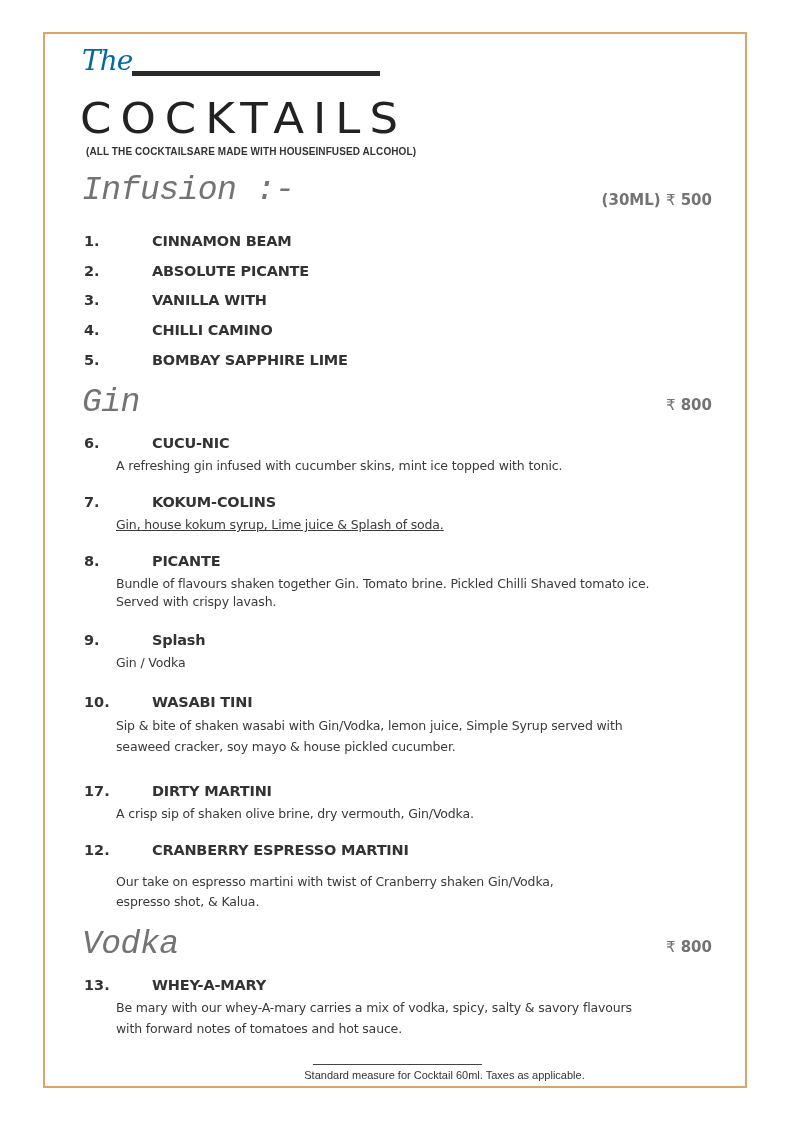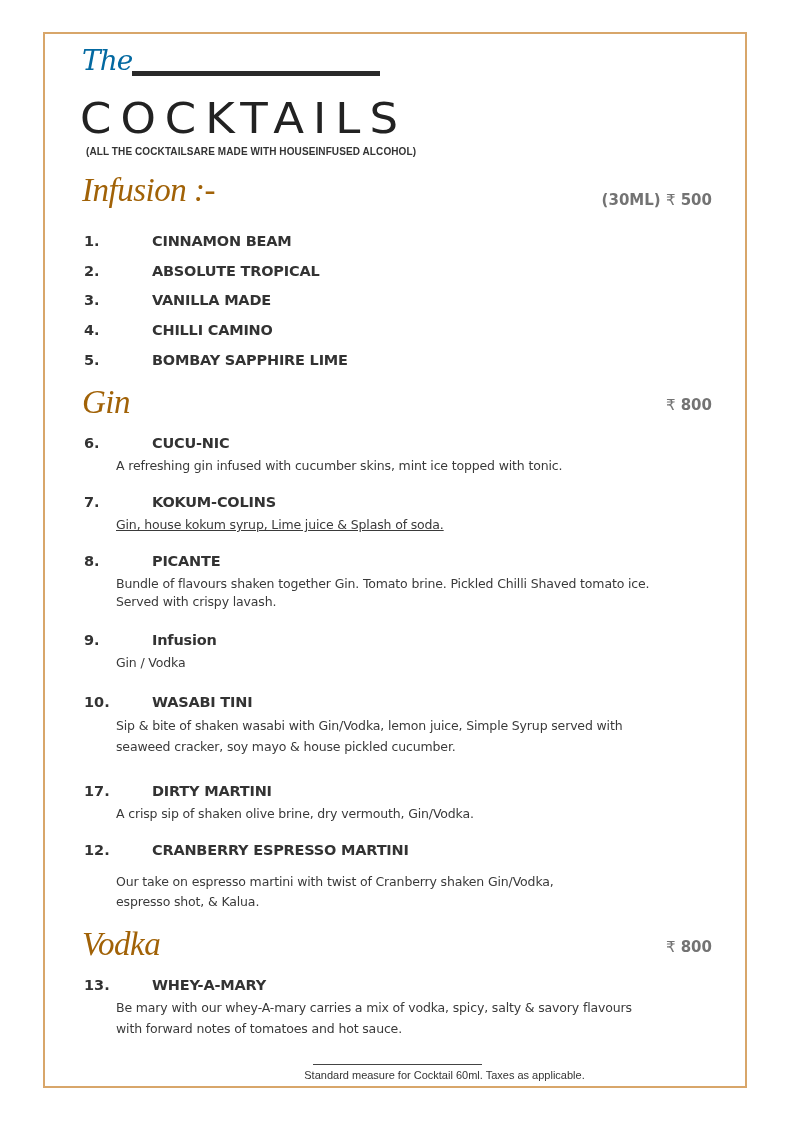--- a/index.html
+++ b/index.html
@@ -12,22 +12,22 @@
   
   .the { left: 82px; top: 44px; font-family: "DejaVu Serif", serif; font-style: italic;
          font-weight: normal; font-size: 28px; color: #0369a1; letter-spacing: -1px; }
   .the-rule { left: 132px; top: 71px; width: 248px; height: 5px; background: #2a2a2a; }
   .title { left: 80px; top: 92px; font-family: "DejaVu Sans", sans-serif; font-weight: 200;
            font-size: 45px; letter-spacing: 9px; color: #222; transform: scaleY(0.95);
            -webkit-text-stroke: 0; font-weight: normal; }
   .subtitle { left: 86px; top: 146px; font-size: 10px; font-weight: bold; color: #333; letter-spacing: 0.1px; }
 
   
-  .section-title { font-family: Liberation Serif, serif; font-style: italic; font-size: 33px;
-                   color: #a16207; font-weight: normal; letter-spacing: -0.5px; }
+  .section-title { font-family: Liberation Mono, monospace; font-style: italic; font-size: 33px;
+                   color: #737373; font-weight: normal; letter-spacing: -0.5px; }
   .price { font-family: "DejaVu Sans", sans-serif; font-weight: bold; font-size: 15px; color: #737373;
            right: 81px; }
   .price-light { font-weight: normal; }
 
   
   .num { font-family: "DejaVu Sans", sans-serif; font-weight: bold; font-size: 14.5px; color: #333; }
   .name { font-family: "DejaVu Sans", sans-serif; font-weight: bold; font-size: 14.5px; color: #333;
           letter-spacing: -0.2px; margin-left: 36px; }
   .desc { font-family: "DejaVu Sans", sans-serif; font-size: 12.5px; color: #3a3a3a; line-height: 20px;
           letter-spacing: -0.15px; }
@@ -48,23 +48,23 @@
 <div class="abs section-title" style="left:82px; top:172px;">Infusion :-</div>
 <div class="abs price" style="top:191px;">
   <span>(30ML)</span>
   <span class="price-light">₹</span>
   <span>500</span>
 </div>
 
 <div class="abs num" style="left:84px; top:233px;">1.</div>
 <div class="abs name" style="left:116px; top:233px;">CINNAMON BEAM</div>
 <div class="abs num" style="left:84px; top:263px;">2.</div>
-<div class="abs name" style="left:116px; top:263px;">ABSOLUTE TROPICAL</div>
+<div class="abs name" style="left:116px; top:263px;">ABSOLUTE PICANTE</div>
 <div class="abs num" style="left:84px; top:292px;">3.</div>
-<div class="abs name" style="left:116px; top:292px;">VANILLA MADE</div>
+<div class="abs name" style="left:116px; top:292px;">VANILLA WITH</div>
 <div class="abs num" style="left:84px; top:322px;">4.</div>
 <div class="abs name" style="left:116px; top:322px;">CHILLI CAMINO</div>
 <div class="abs num" style="left:84px; top:352px;">5.</div>
 <div class="abs name" style="left:116px; top:352px;">BOMBAY SAPPHIRE LIME</div>
 
 <div class="abs section-title" style="left:82px; top:384px;">Gin</div>
 <div class="abs price" style="top:396px;">
   <span class="price-light">₹</span>
   <span>800</span>
 </div>
@@ -76,21 +76,21 @@
 <div class="abs num" style="left:84px; top:494px;">7.</div>
 <div class="abs name" style="left:116px; top:494px;">KOKUM-COLINS</div>
 <div class="abs desc" style="left:116px; top:515px;text-decoration:underline;">Gin, house kokum syrup, Lime juice &amp; Splash of soda.</div>
 
 <div class="abs num" style="left:84px; top:553px;">8.</div>
 <div class="abs name" style="left:116px; top:553px;">PICANTE</div>
 <div class="abs desc" style="left:116px; top:574px;">Bundle of flavours shaken together Gin. Tomato brine. Pickled Chilli Shaved tomato ice.</div>
 <div class="abs desc" style="left:116px; top:592px;">Served with crispy lavash.</div>
 
 <div class="abs num" style="left:84px; top:632px;">9.</div>
-<div class="abs name" style="left:116px; top:632px; text-transform:none;">Infusion</div>
+<div class="abs name" style="left:116px; top:632px; text-transform:none;">Splash</div>
 <div class="abs desc" style="left:116px; top:653px;">Gin / Vodka</div>
 
 <div class="abs num" style="left:84px; top:694px;">10.</div>
 <div class="abs name" style="left:116px; top:694px;">WASABI TINI</div>
 <div class="abs desc" style="left:116px; top:716px;">Sip &amp; bite of shaken wasabi with Gin/Vodka, lemon juice, Simple Syrup served with</div>
 <div class="abs desc" style="left:116px; top:737px;">seaweed cracker, soy mayo &amp; house pickled cucumber.</div>
 
 <div class="abs num" style="left:84px; top:783px;">17.</div>
 <div class="abs name" style="left:116px; top:783px;">DIRTY MARTINI</div>
 <div class="abs desc" style="left:116px; top:804px;">A crisp sip of shaken olive brine, dry vermouth, Gin/Vodka.</div>

